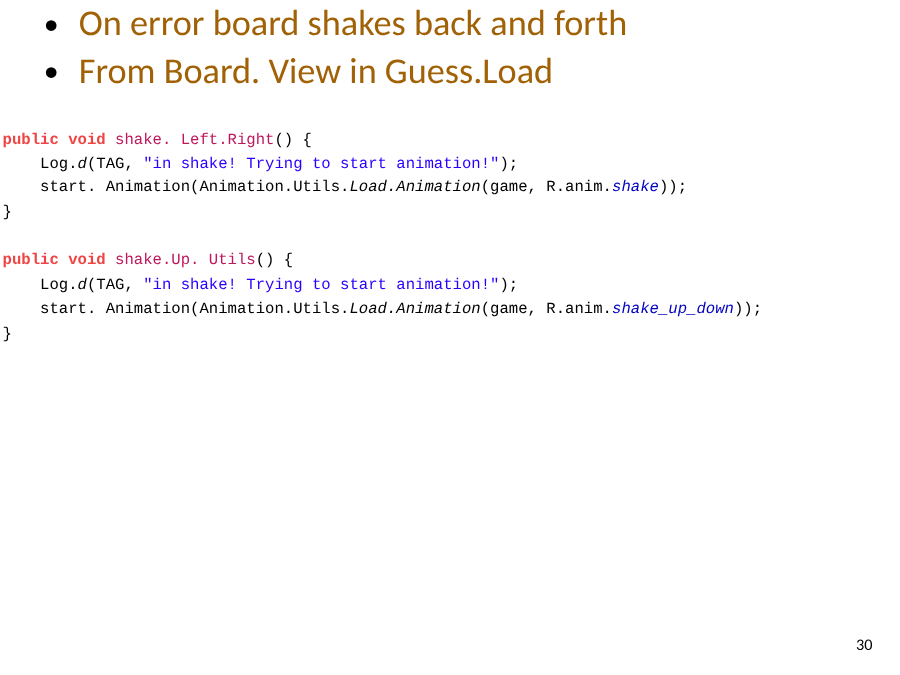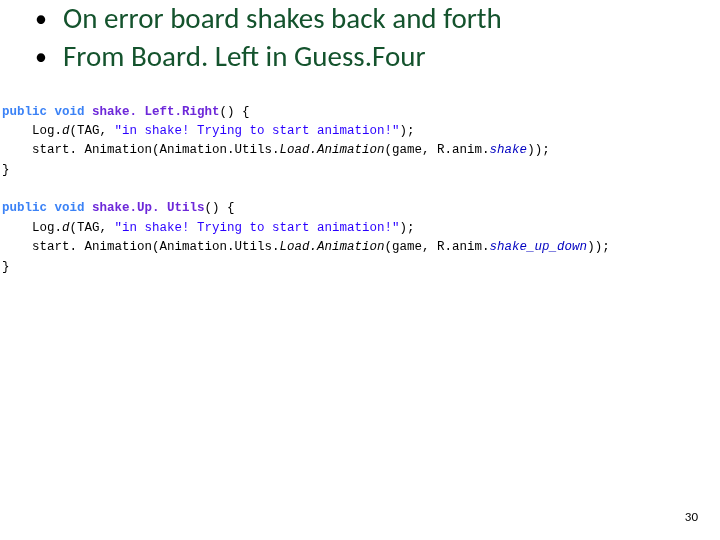--- a/index.html
+++ b/index.html
@@ -25,61 +25,61 @@
     font-weight: 400;
     letter-spacing: 0.2px;
   }
   .bullets {
     margin: 0 0 0 35px;
     padding: 0;
     list-style: none;
   }
   .bullets li {
     font-size: 29px;
-    color: #14532d;
+    color: #a16207;
     line-height: 1.25;
     margin-bottom: 2px;
   }
   .bullets li::before {
     content: "•";
     color: #000;
     display: inline-block;
     width: 28px;
     font-size: 24px;
     vertical-align: 1px;
   }
   .code {
     margin: 28px 2px 0 2px;
     font-family: Consolas, "Courier New", monospace;
     font-size: 12.5px;
     line-height: 1.55;
     white-space: pre;
     color: #000;
   }
-  .kw { color: #3b82f6; font-weight: bold; }
-  .fn { font-weight: bold; color: #6d28d9; }
+  .kw { color: #ef4444; font-weight: bold; }
+  .fn { font-weight: normal; color: #be185d; }
   .str { color: #2a00ff; }
   .mfn { font-style: italic; color: #000; }
   .fld { color: #0000c0; font-style: italic; }
   .pagenum {
     position: absolute;
     right: 22px;
     bottom: 16px;
     font-size: 13px;
     color: #000;
   }
 </style>
 </head>
 <body>
 <div class="slide">
 
 
 <ul class="bullets">
   <li>On error board shakes back and forth</li>
-  <li>From Board. Left in Guess.Four</li>
+  <li>From Board. View in Guess.Load</li>
 </ul>
 
 <div class="code"><span class="kw">public</span> <span class="kw">void</span> <span class="fn">shake. Left.Right</span><span>() {</span>
 <span>    Log.</span><span class="mfn">d</span><span>(TAG, </span><span class="str">"in shake! Trying to start animation!"</span><span>);</span>
 <span>    start. Animation(Animation.Utils.</span><span class="mfn">Load.Animation</span><span>(game, R.anim.</span><span class="fld">shake</span><span>));</span>
 <span>}</span>
 
 <span class="kw">public</span> <span class="kw">void</span> <span class="fn">shake.Up. Utils</span><span>() {</span>
 <span>    Log.</span><span class="mfn">d</span><span>(TAG, </span><span class="str">"in shake! Trying to start animation!"</span><span>);</span>
 <span>    start. Animation(Animation.Utils.</span><span class="mfn">Load.Animation</span><span>(game, R.anim.</span><span class="fld">shake_up_down</span><span>));</span>

